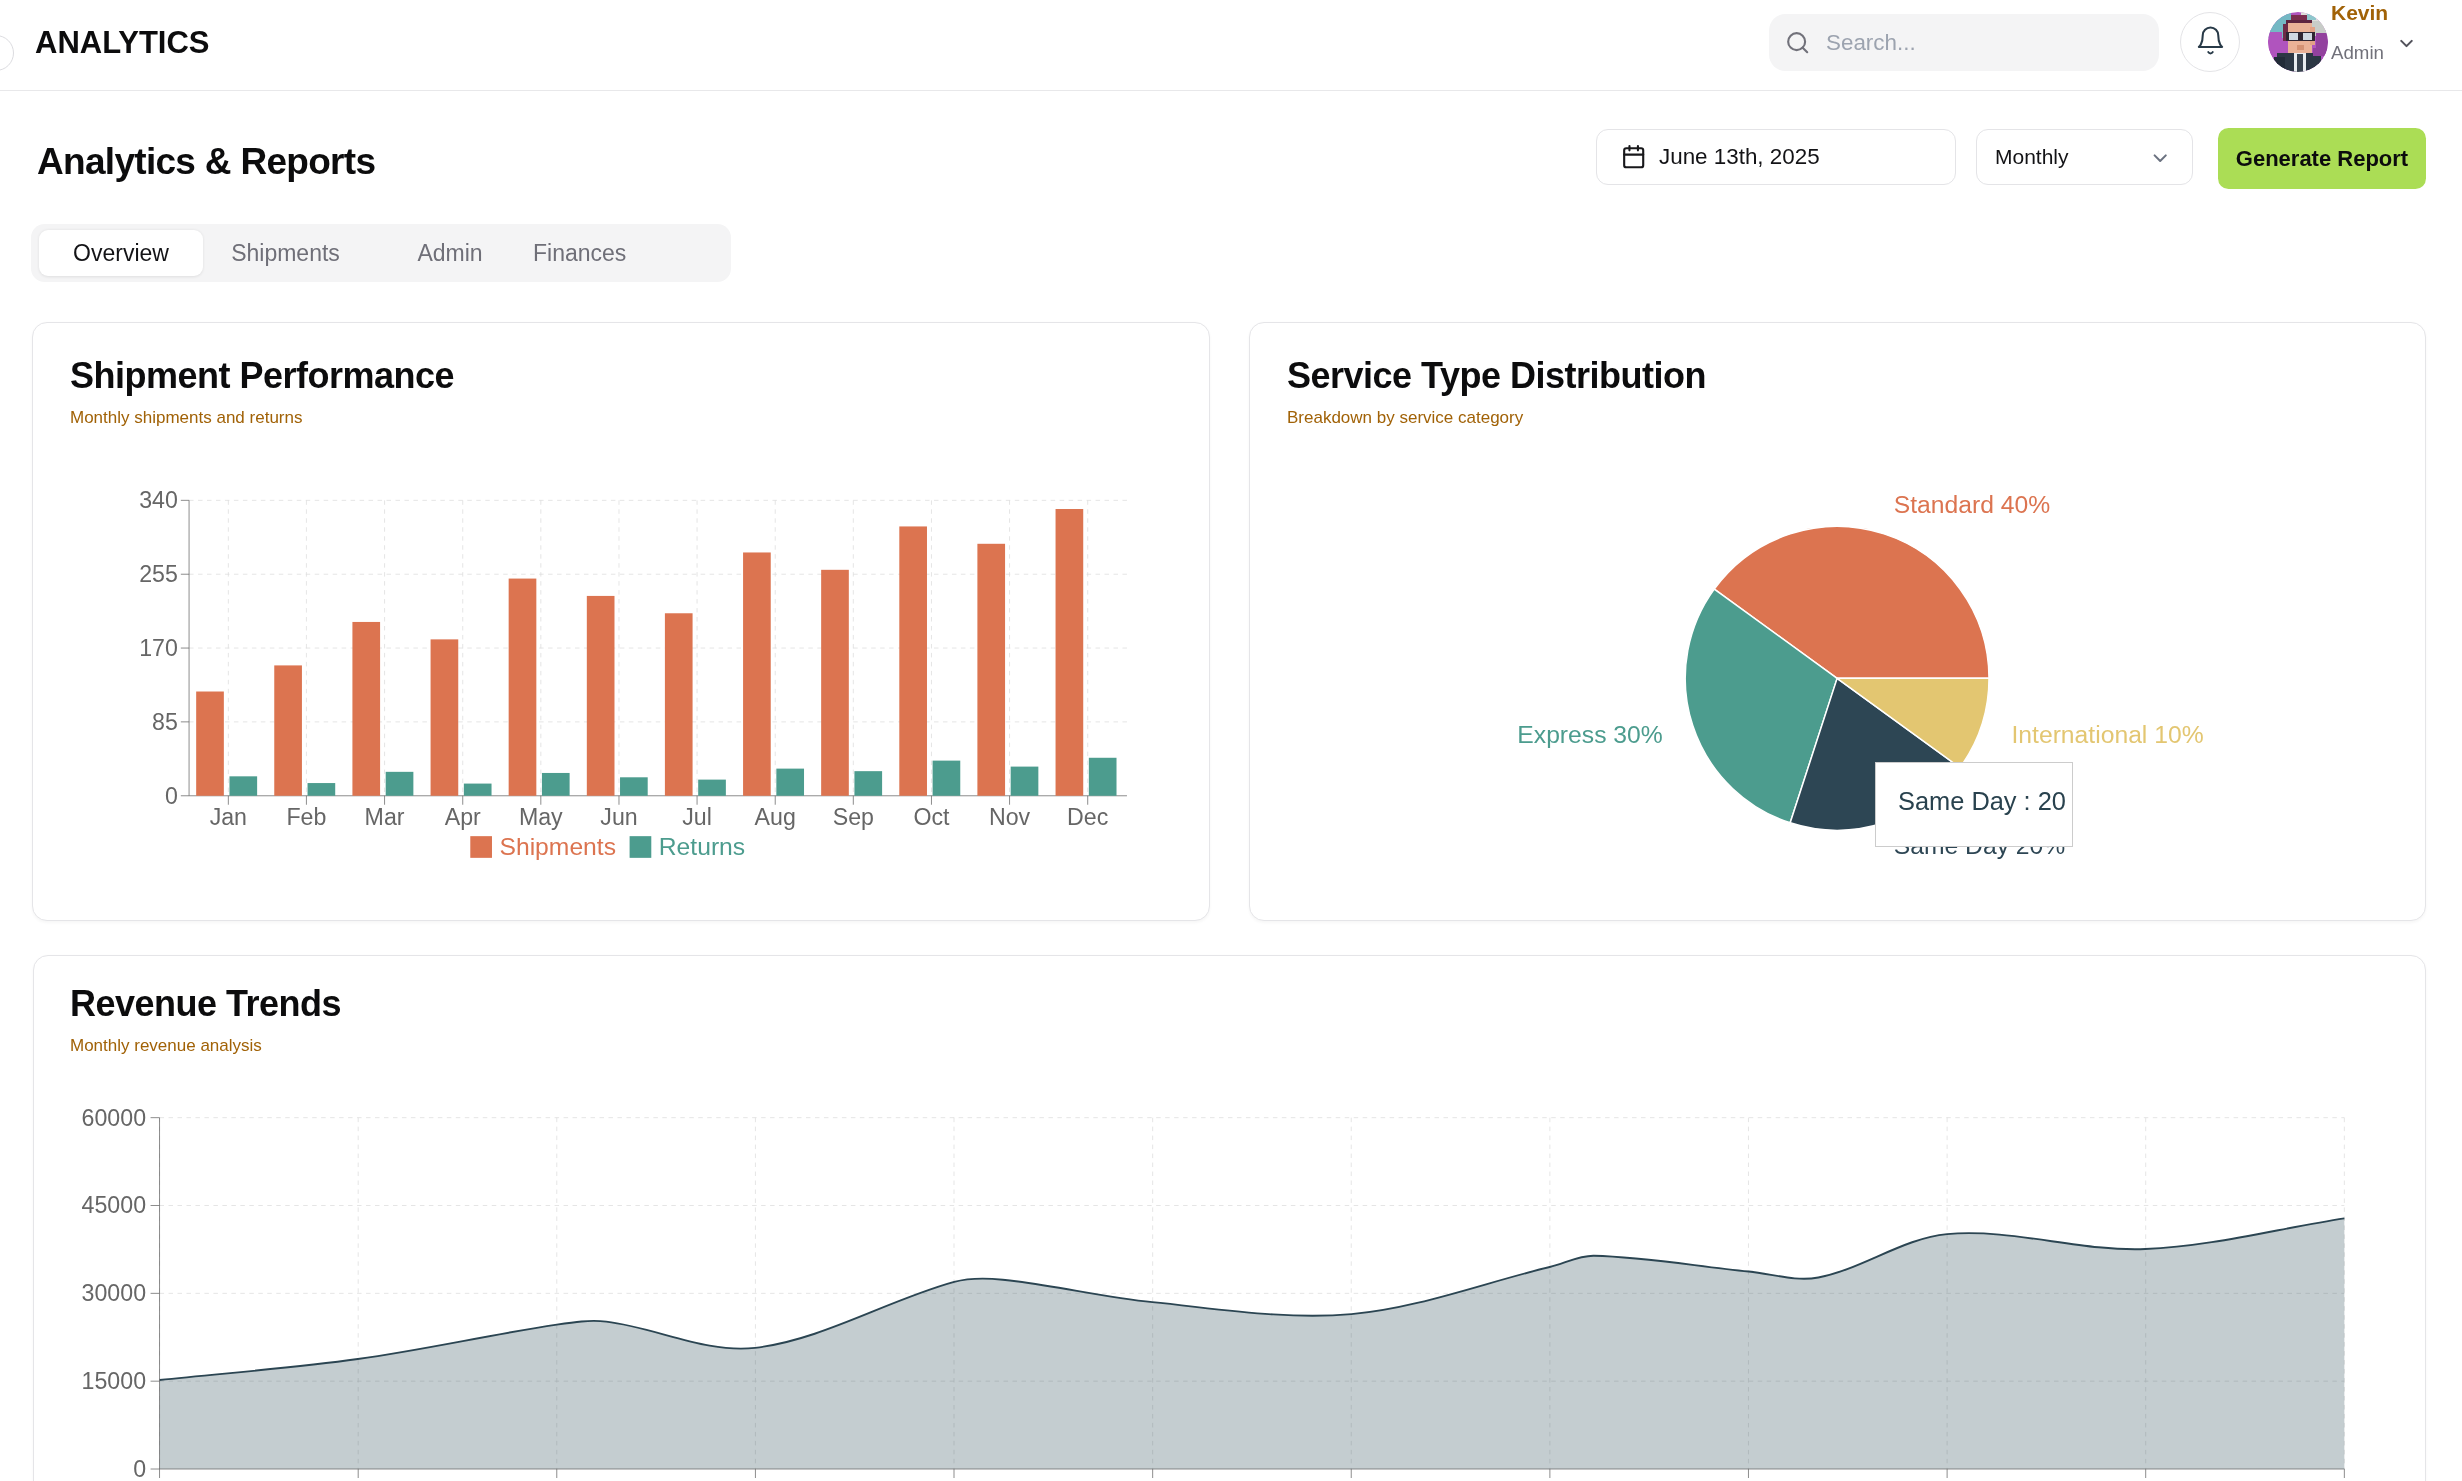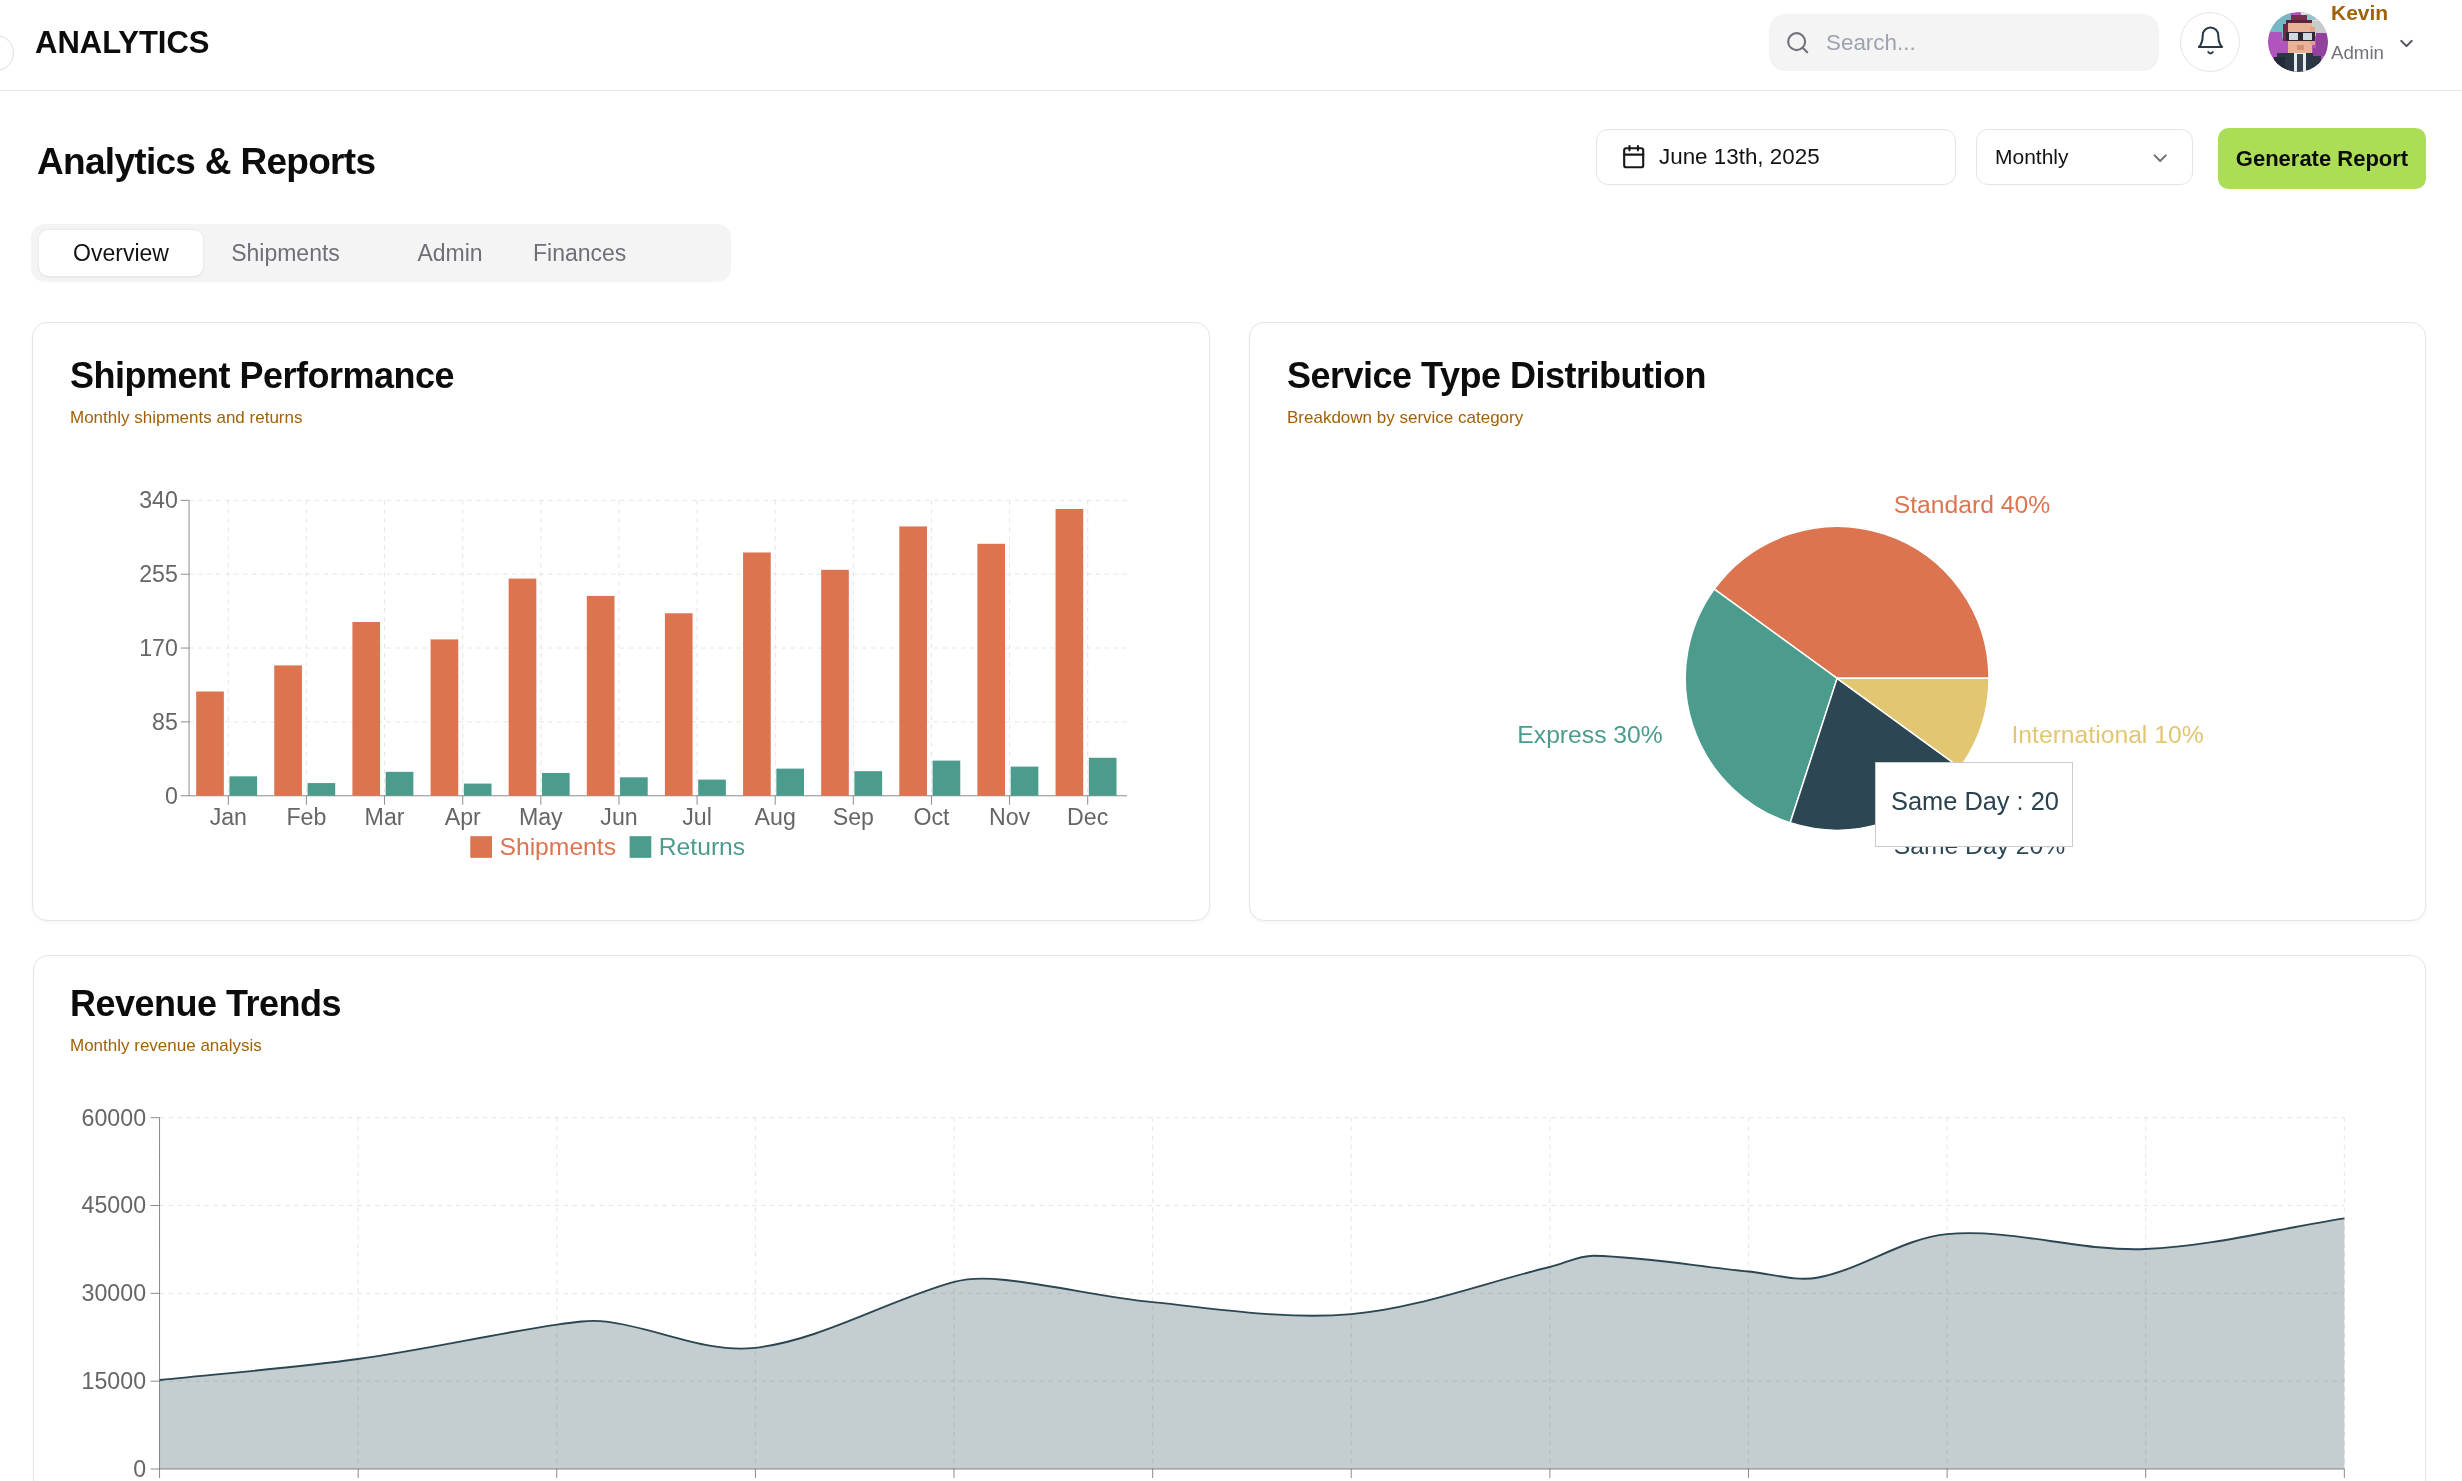--- a/index.html
+++ b/index.html
@@ -173,21 +173,21 @@
 <svg class="abs" style="left:1249px;top:322px" width="1177" height="599" viewBox="1669 430 1573 800">
 <path d="M2455.0,906.0 L2658.00,906.00 A203.0,203.0 0 0 0 2290.77,786.68 Z" fill="#dc7450" stroke="#fff" stroke-width="2"></path>
 <path d="M2455.0,906.0 L2290.77,786.68 A203.0,203.0 0 0 0 2392.27,1099.06 Z" fill="#4c9c8e" stroke="#fff" stroke-width="2"></path>
 <path d="M2455.0,906.0 L2392.27,1099.06 A203.0,203.0 0 0 0 2619.23,1025.32 Z" fill="#2d4654" stroke="#fff" stroke-width="2"></path>
 <path d="M2455.0,906.0 L2619.23,1025.32 A203.0,203.0 0 0 0 2658.00,906.00 Z" fill="#e3c671" stroke="#fff" stroke-width="2"></path>
 <text x="2530.7" y="673.0" text-anchor="start" dominant-baseline="central" font-size="33" fill="#dc7450">Standard 40%</text>
 <text x="2222.0" y="981.7" text-anchor="end" dominant-baseline="central" font-size="33" fill="#4c9c8e">Express 30%</text>
 <text x="2530.7" y="1129.0" text-anchor="start" dominant-baseline="central" font-size="33" fill="#2d4654">Same Day 20%</text>
 <text x="2688.0" y="981.7" text-anchor="start" dominant-baseline="central" font-size="33" fill="#e3c671">International 10%</text>
 </svg>
-<div class="abs" style="left:1875px;top:762px;width:198px;height:85px;background:#fff;border:0.7px solid #cccccc;font-size:25.4px;color:#29424e;display:flex;align-items:center;padding-left:15px;padding-bottom:6.7px;white-space:nowrap">Same Day : 20</div>
+<div class="abs" style="left:1875px;top:762px;width:198px;height:85px;background:#fff;border:0.7px solid #cccccc;font-size:25.4px;color:#29424e;display:flex;align-items:center;padding-left:22px;padding-bottom:6.7px;white-space:nowrap">Same Day : 20</div>
 
 <div class="card" style="left:33px;top:955px;width:2393px;height:628px"></div>
 <div class="ctitle" style="left:70px;top:983px">Revenue Trends</div>
 <div class="csub" style="left:70px;top:1036px">Monthly revenue analysis</div>
 <svg class="abs" style="left:33px;top:955px" width="2393" height="526" viewBox="44 1277 3198 703">
 <line x1="213.0" y1="1846.6" x2="3133.0" y2="1846.6" stroke="#dcdcdc" stroke-dasharray="6 6"></line>
 <line x1="213.0" y1="1729.2" x2="3133.0" y2="1729.2" stroke="#dcdcdc" stroke-dasharray="6 6"></line>
 <line x1="213.0" y1="1611.8" x2="3133.0" y2="1611.8" stroke="#dcdcdc" stroke-dasharray="6 6"></line>
 <line x1="213.0" y1="1494.4" x2="3133.0" y2="1494.4" stroke="#dcdcdc" stroke-dasharray="6 6"></line>
 <line x1="213.0" y1="1494.4" x2="213.0" y2="1964.0" stroke="#dcdcdc" stroke-dasharray="6 6"></line>

